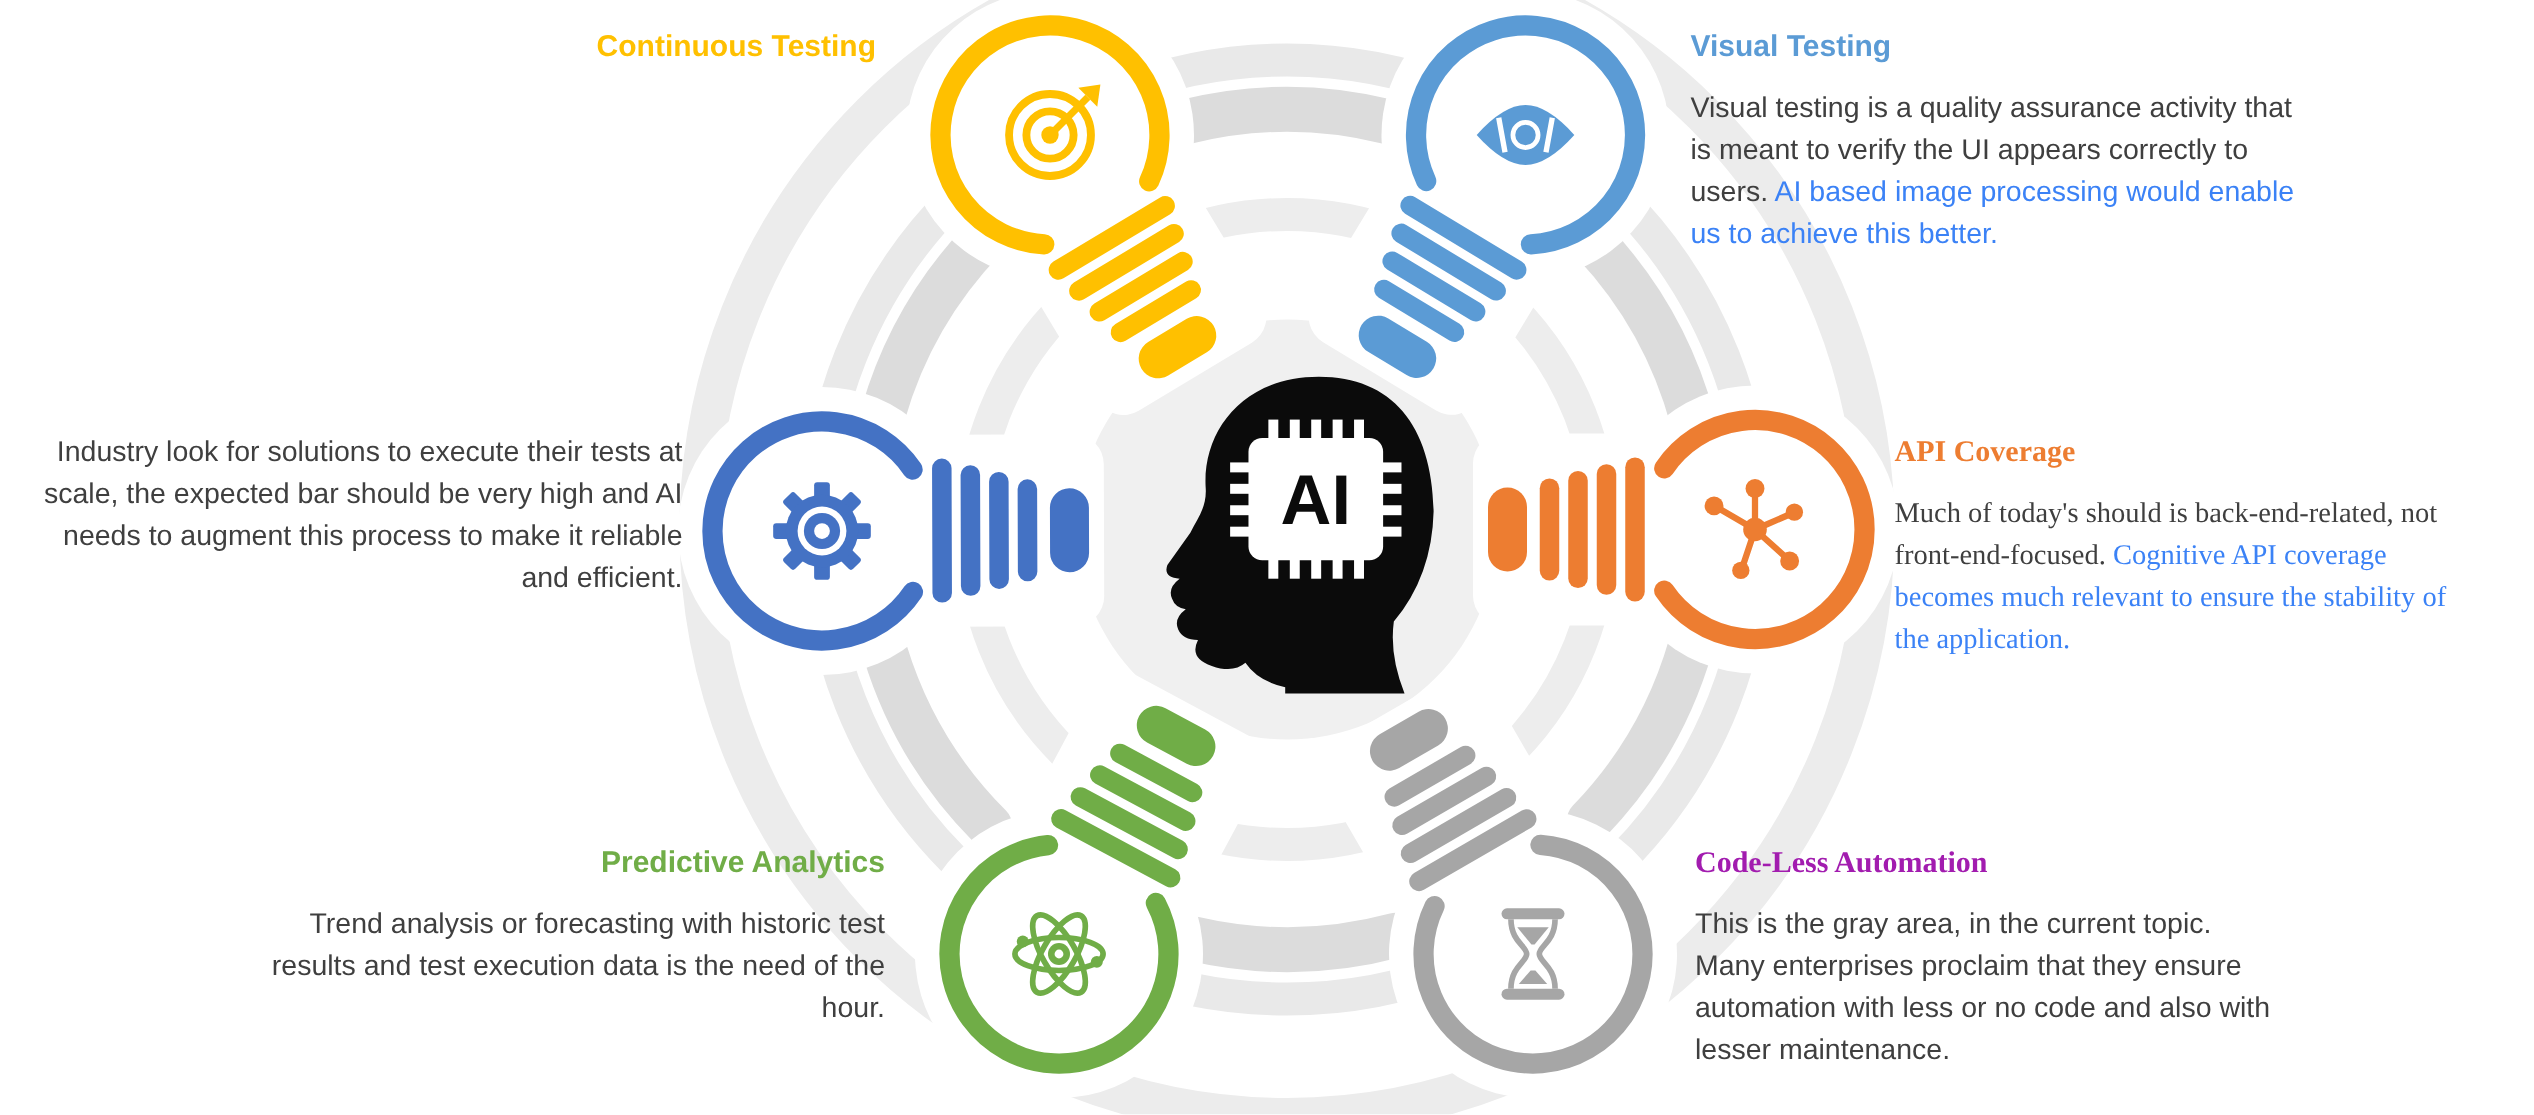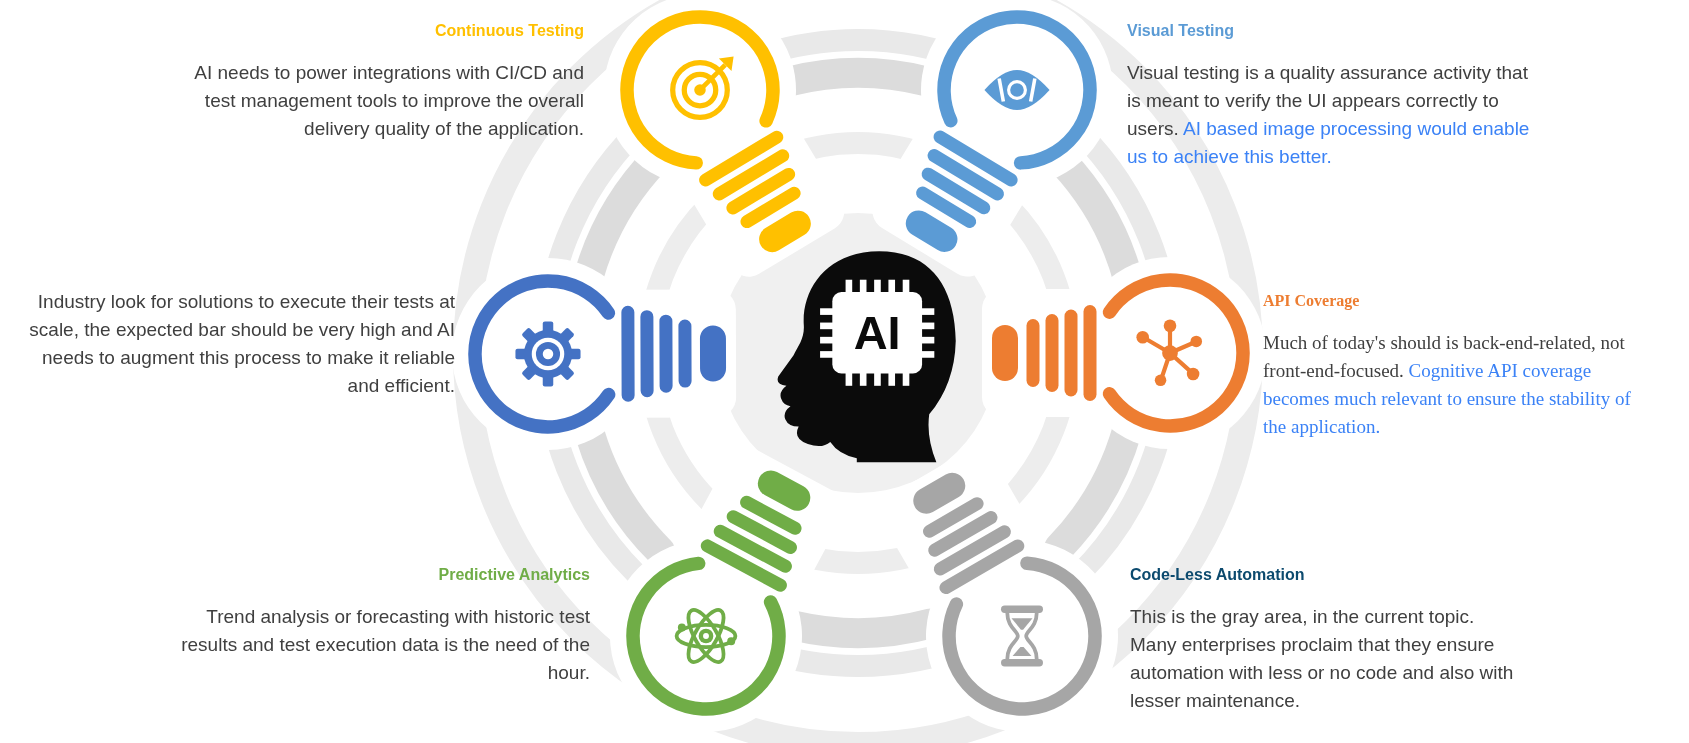--- a/index.html
+++ b/index.html
@@ -5,21 +5,21 @@
   html,body{margin:0;padding:0;background:#fff;}
   .stage{
     position:relative;
     width:1689px;height:743px;
     background:#ffffff;
     font-family:"Liberation Sans", sans-serif;
     overflow:hidden;
   }
   .stage svg.canvas{position:absolute;left:0;top:0;}
   .section{position:absolute;z-index:5;font-size:19px;line-height:28px;color:#3F3F3F;}
-  .section .title{font-size:16px;line-height:26px;font-weight:bold;margin:0 0 15px 0;}
+  .section .title{font-size:20px;line-height:26px;font-weight:bold;margin:0 0 15px 0;}
   .section p{margin:0;}
   .sec-right{text-align:right;}
   .desc-secondary{color:#3b82f6;}
   #sec-continuous-testing{left:164px;top:18px;width:420px;}
   #sec-visual-testing{left:1127px;top:18px;width:410px;}
   #sec-scalable-tests{left:27px;top:288px;width:428px;}
   #sec-api-coverage{left:1263px;top:288px;width:372px;font-family:Liberation Serif, serif;}
   #sec-predictive-analytics{left:168px;top:562px;width:422px;}
   #sec-code-less-automation{left:1130px;top:562px;width:392px;}
 </style>
@@ -216,21 +216,20 @@
             <rect x="43" y="18" width="13" height="6.5"></rect>
         </g>
         <rect x="-44" y="-40" width="88" height="80" rx="9" fill="#ffffff"></rect>
         <text y="16" text-anchor="middle" font-size="46" font-weight="bold" fill="#0B0B0B" font-family="Liberation Sans, sans-serif">AI</text>
       </g>
     </g>
   </svg>
 
   <div class="section sec-right" id="sec-continuous-testing">
     <h2 class="title" style="color: rgb(255, 192, 0);">Continuous Testing</h2>
-    <p><span class="desc-primary">AI needs to power integrations with CI/CD and test management tools to improve the overall delivery quality of the application.</span><span class="desc-secondary"></span></p>
   </div>
 
   <div class="section" id="sec-visual-testing">
     <h2 class="title" style="color: rgb(91, 155, 213);">Visual Testing</h2>
     <p><span class="desc-primary">Visual testing is a quality assurance activity that is meant to verify the UI appears correctly to users. </span><span class="desc-secondary">AI based image processing would enable us to achieve this better.</span></p>
   </div>
 
   <div class="section sec-right" id="sec-scalable-tests">
     <p><span class="desc-primary">Industry look for solutions to execute their tests at scale, the expected bar should be very high and AI needs to augment this process to make it reliable and efficient.</span><span class="desc-secondary"></span></p>
   </div>
@@ -239,17 +238,17 @@
     <h2 class="title" style="color: rgb(237, 125, 49);">API Coverage</h2>
     <p><span class="desc-primary">Much of today's should is back-end-related, not front-end-focused. </span><span class="desc-secondary">Cognitive API coverage becomes much relevant to ensure the stability of the application.</span></p>
   </div>
 
   <div class="section sec-right" id="sec-predictive-analytics">
     <h2 class="title" style="color: rgb(112, 173, 71);">Predictive Analytics</h2>
     <p><span class="desc-primary">Trend analysis or forecasting with historic test results and test execution data is the need of the hour.</span><span class="desc-secondary"></span></p>
   </div>
 
   <div class="section" id="sec-code-less-automation">
-    <h2 class="title" style="color: #0c4a6e;">Code-Less Automation</h2>
+    <h2 class="title" style="color: #a21caf; font-family: Liberation Serif, serif;">Code-Less Automation</h2>
     <p><span class="desc-primary">This is the gray area, in the current topic. Many enterprises proclaim that they ensure automation with less or no code and also with lesser maintenance.</span><span class="desc-secondary"></span></p>
   </div>
 
 </div>
 
 </body></html>

